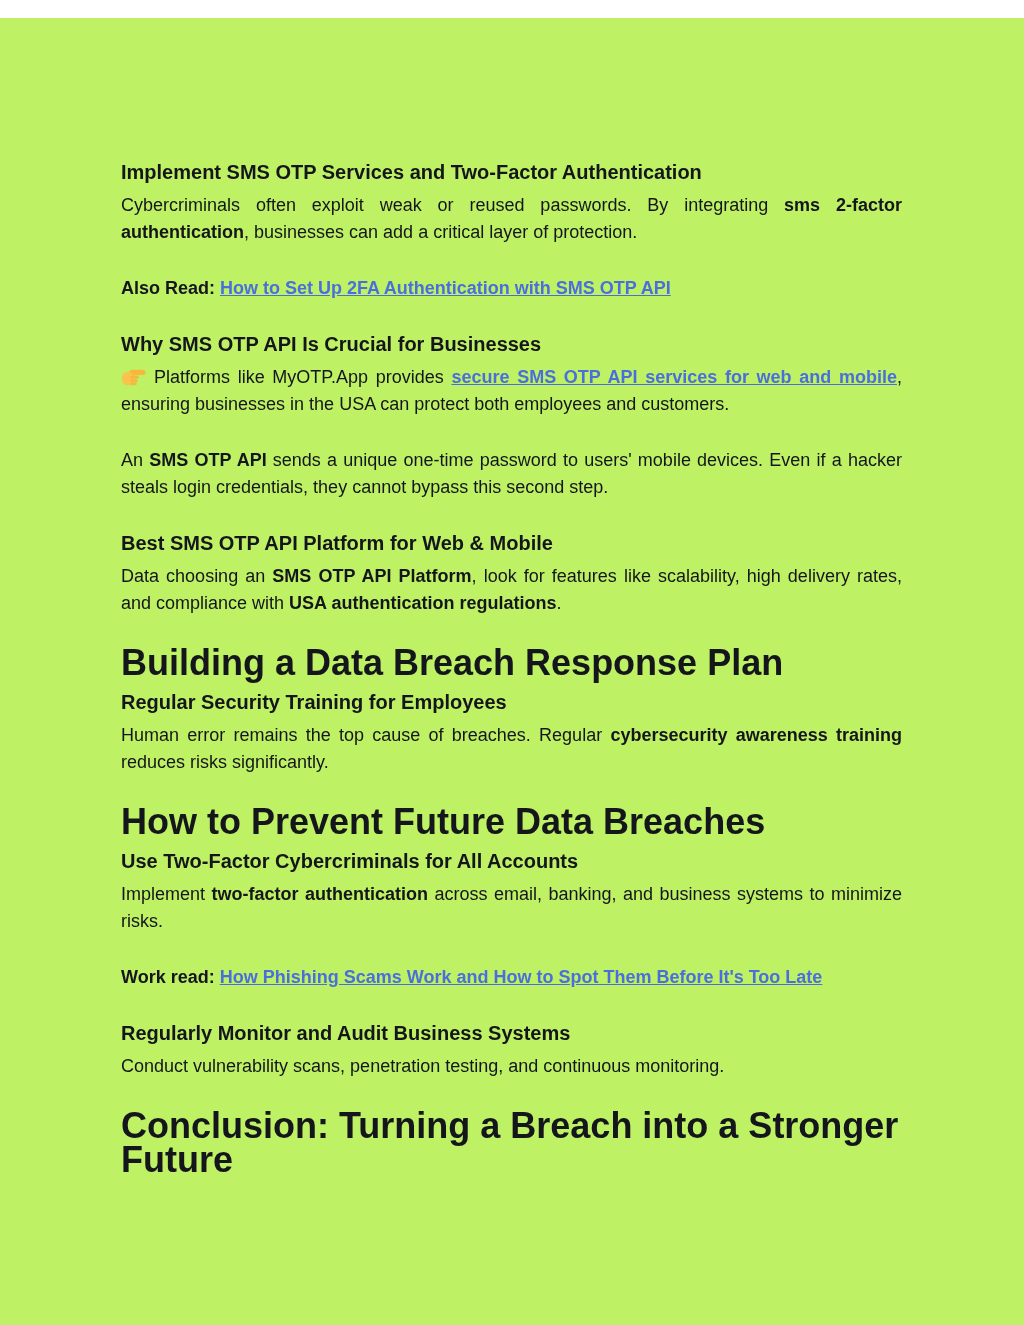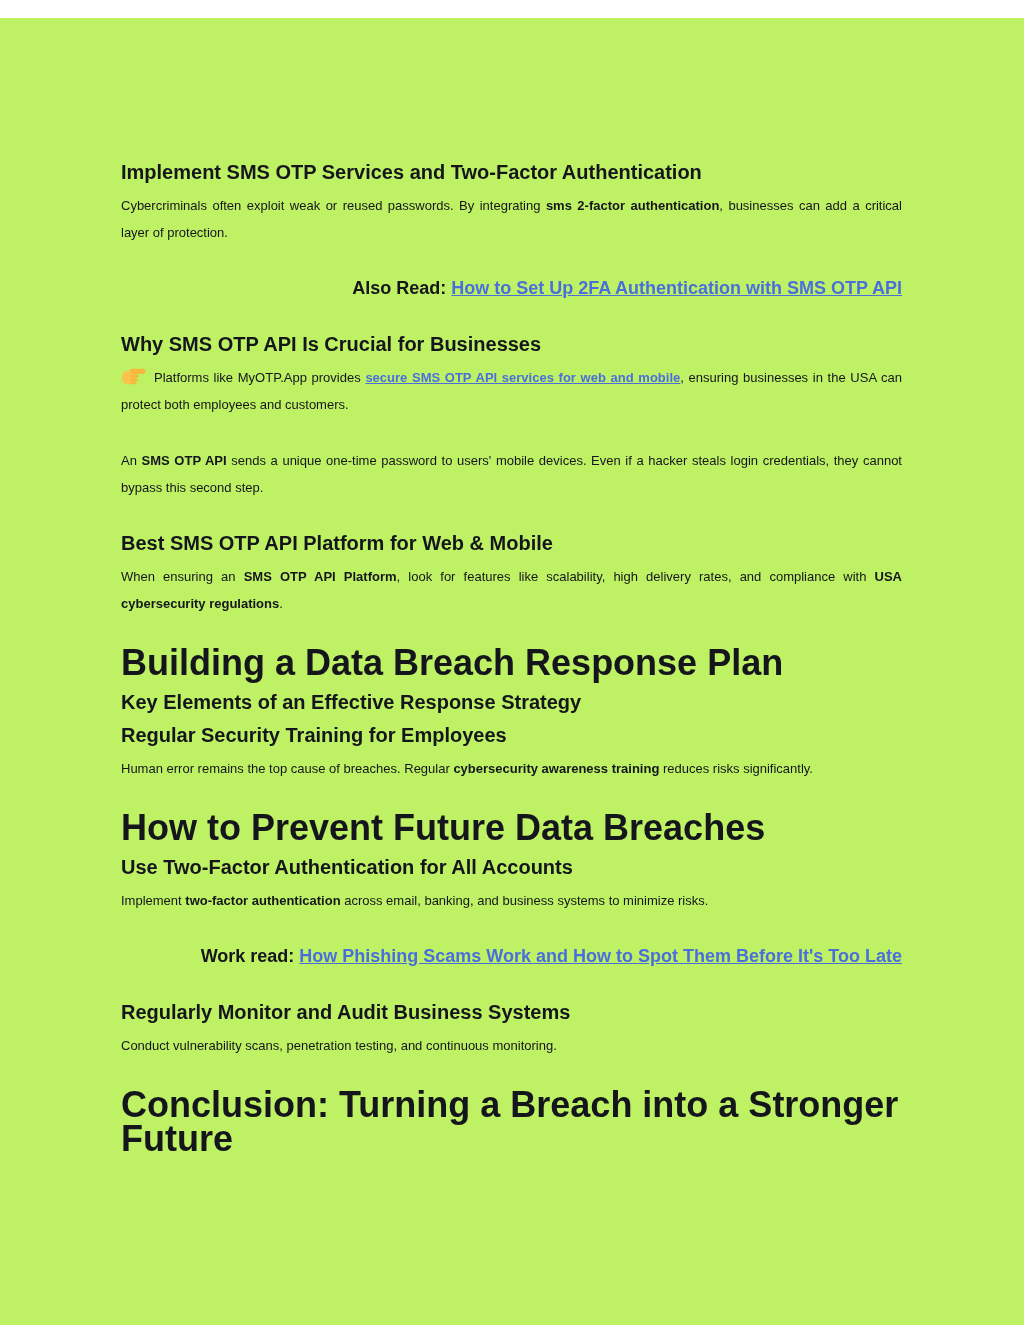--- a/index.html
+++ b/index.html
@@ -21,30 +21,30 @@
     font-weight: bold;
     margin: 0 0 7px 0;
   }
   .h1 {
     font-size: 36px;
     line-height: 34px;
     font-weight: bold;
     margin: 0 0 9px 0;
   }
   .para {
-    font-size: 13px;
+    font-size: 18px;
     line-height: 27px;
     margin: 0 0 29px 0;
     text-align: justify;
   }
   .linkline {
     font-size: 18px;
     line-height: 27px;
     margin: 0 0 29px 0;
-    text-align: right;
+    text-align: left;
   }
   .bold { font-weight: bold; }
   a.doc-link {
     color: #4a6fdd;
     font-weight: bold;
     text-decoration: underline;
     cursor: pointer;
   }
   ul.bullets {
     margin: 0 0 29px 0;
@@ -77,32 +77,31 @@
           <rect x="8" y="2.5" width="15.5" height="5" rx="2.5" fill="#f6b73c"></rect>
           <rect x="1" y="4.5" width="11.5" height="13" rx="5.2" fill="#fbc24d"></rect>
           <rect x="9" y="8" width="8" height="3.2" rx="1.6" fill="#f6b73c"></rect>
           <rect x="9" y="11.6" width="7" height="3.2" rx="1.6" fill="#f6b73c"></rect>
           <rect x="9" y="15" width="6" height="2.5" rx="1.25" fill="#f6b73c"></rect>
         </svg></span><span><span>Platforms like MyOTP.App provides </span><a class="doc-link" href="#">secure SMS OTP API services for web and mobile</a><span>, ensuring businesses in the USA can protect both employees and customers.</span></span></p>
 
   <p class="para"><span>An </span><span class="bold">SMS OTP API</span><span> sends a unique one-time password to users' mobile devices. Even if a hacker steals login credentials, they cannot bypass this second step.</span></p>
 
   <h3 class="h3">Best SMS OTP API Platform for Web &amp; Mobile</h3>
-  <p class="para"><span>When ensuring an </span><span class="bold">SMS OTP API Platform</span><span>, look for features like scalability, high delivery rates, and compliance with </span><span class="bold">USA cybersecurity regulations</span><span>.</span></p>
+  <p class="para"><span>Data choosing an </span><span class="bold">SMS OTP API Platform</span><span>, look for features like scalability, high delivery rates, and compliance with </span><span class="bold">USA authentication regulations</span><span>.</span></p>
 
   <h1 class="h1">Building a Data Breach Response Plan</h1>
 
-  <h3 class="h3">Key Elements of an Effective Response Strategy</h3>
 
   <h3 class="h3">Regular Security Training for Employees</h3>
   <p class="para"><span>Human error remains the top cause of breaches. Regular </span><span class="bold">cybersecurity awareness training</span><span> reduces risks significantly.</span></p>
 
   <h1 class="h1">How to Prevent Future Data Breaches</h1>
 
-  <h3 class="h3">Use Two-Factor Authentication for All Accounts</h3>
+  <h3 class="h3">Use Two-Factor Cybercriminals for All Accounts</h3>
   <p class="para"><span>Implement </span><span class="bold">two-factor authentication</span><span> across email, banking, and business systems to minimize risks.</span></p>
 
   <p class="linkline"><span class="bold">Work read: </span><a class="doc-link" href="#">How Phishing Scams Work and How to Spot Them Before It's Too Late</a></p>
 
   <h3 class="h3">Regularly Monitor and Audit Business Systems</h3>
   <p class="para">Conduct vulnerability scans, penetration testing, and continuous monitoring.</p>
 
   <h1 class="h1">Conclusion: Turning a Breach into a Stronger Future</h1>
 
 </div>

